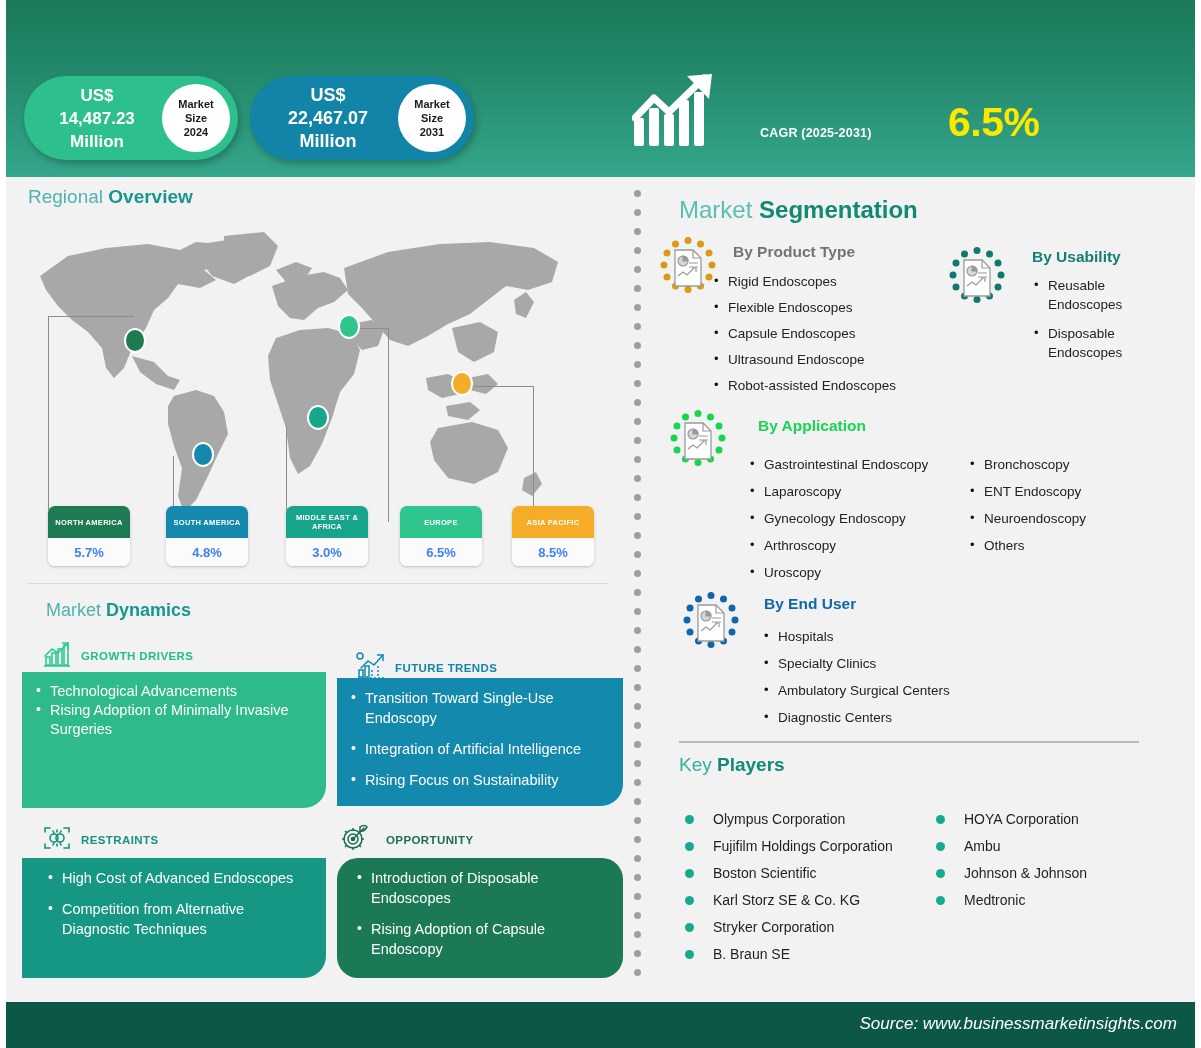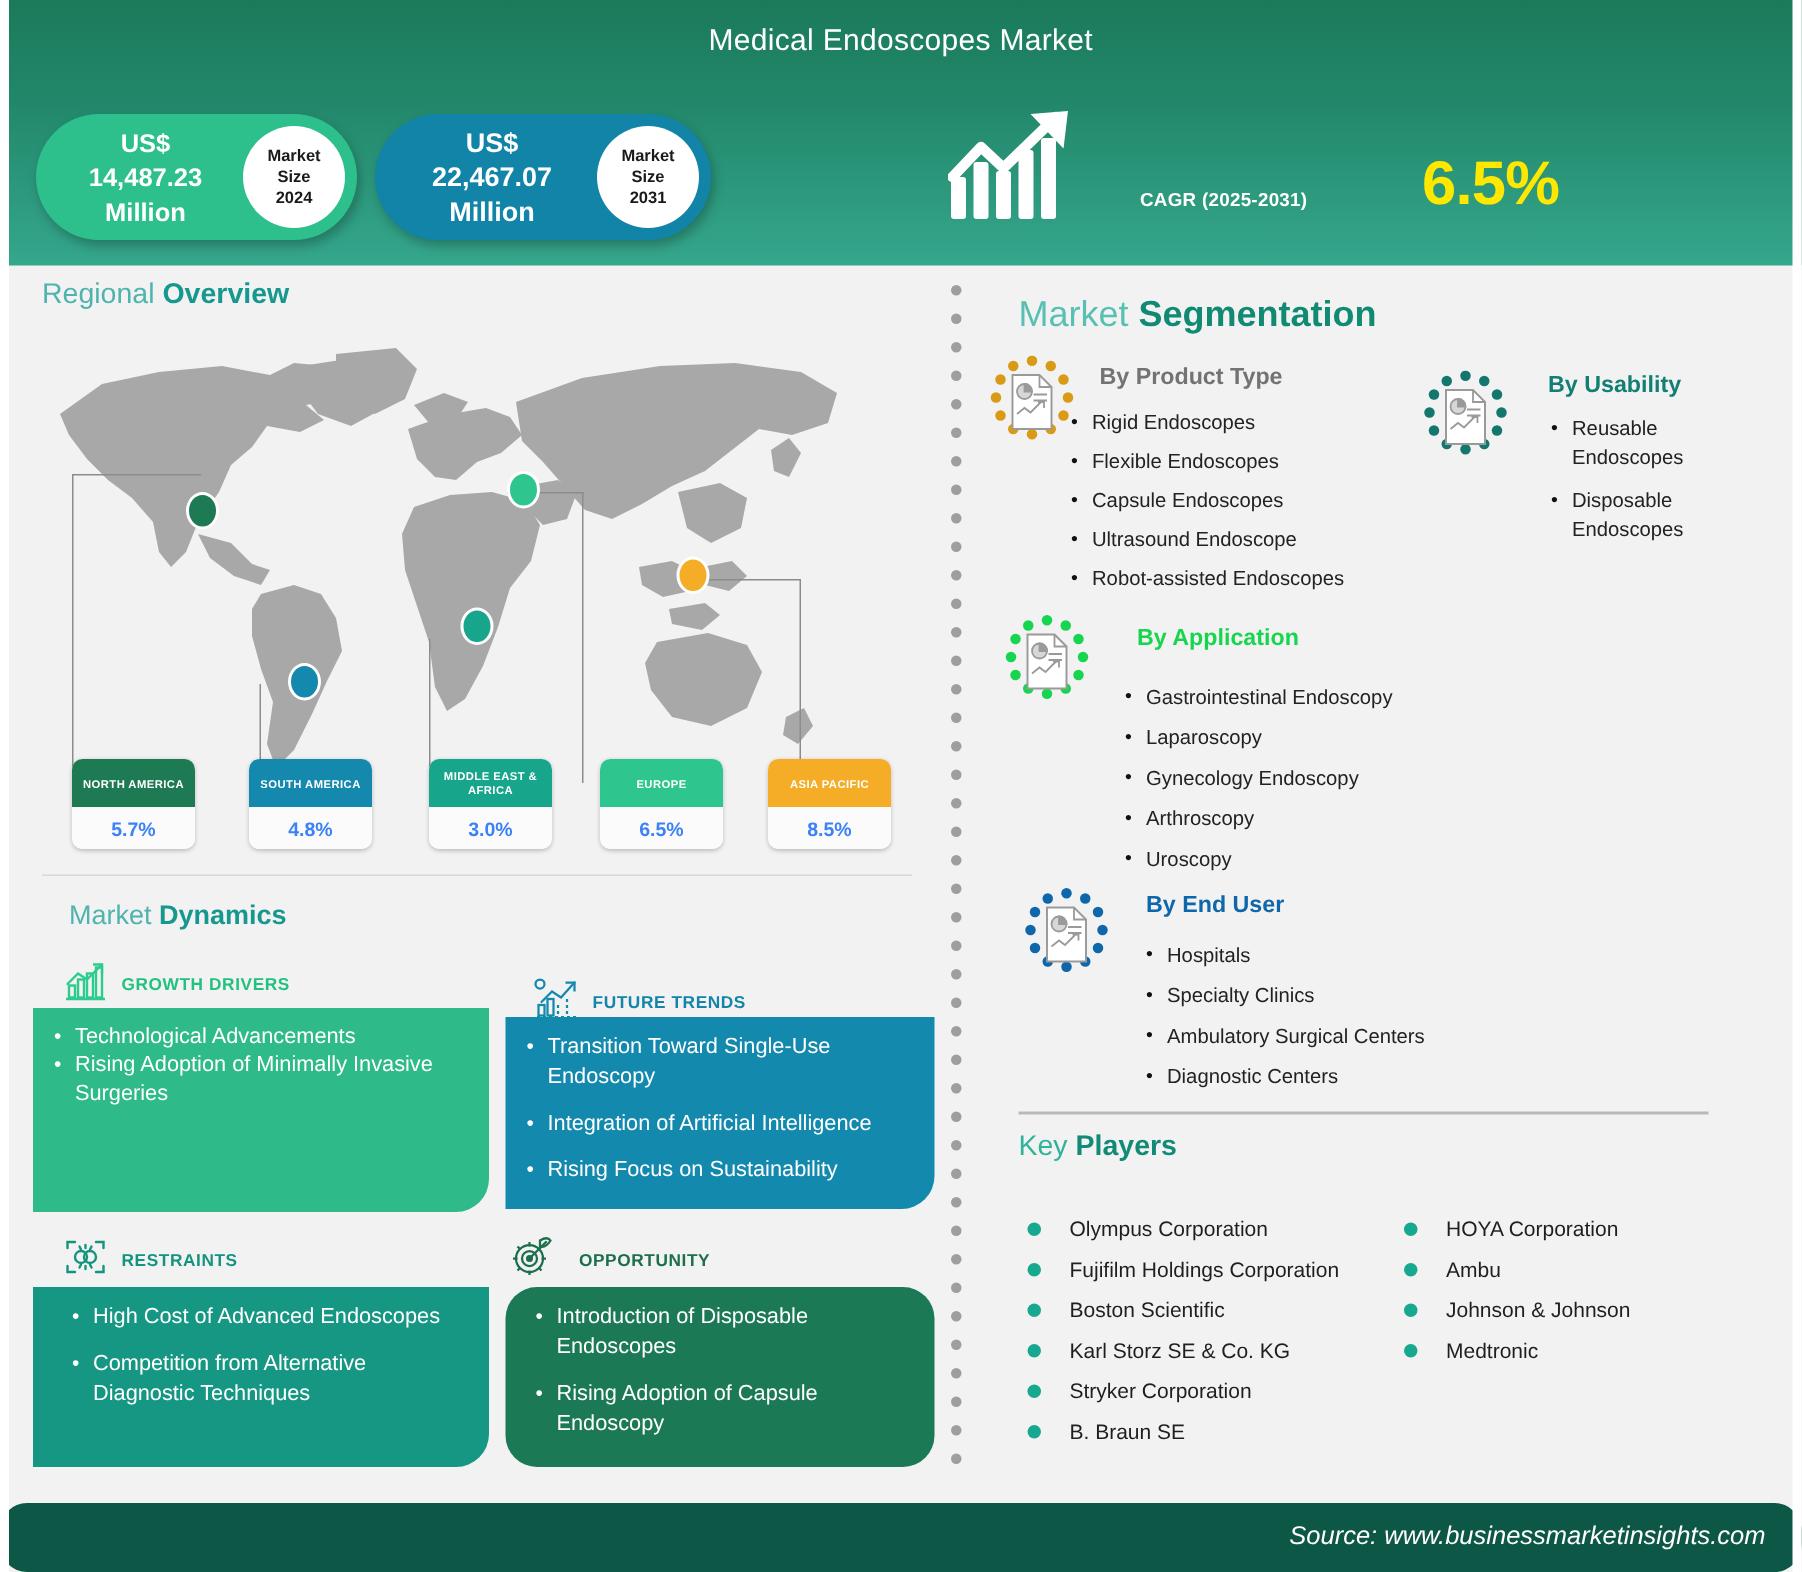--- a/index.html
+++ b/index.html
@@ -137,36 +137,34 @@
   }
   .kp-col li:before {
     content: ""; position: absolute; left: 6px; top: 5px;
     width: 9px; height: 9px; border-radius: 50%; background: #17a98f;
   }
 
   
   .footer {
     position: absolute; left: 0; top: 1002px; width: 1201px; height: 46px;
     background: #0d5746;
-    border-radius: 18px;
   }
   .footer-text {
     position: absolute; right: 24px; top: 12px; color: #ffffff;
     font-size: 17px; font-style: italic;
   }
   .edge-l { position: absolute; left: 0; top: 0; width: 6px; height: 1048px; background: #ffffff; }
   .edge-r { position: absolute; right: 0; top: 0; width: 6px; height: 1048px; background: #ffffff; }
 </style>
 </head>
 <body>
 
 <div class="page">
 
   <div class="header">
-    <div class="header-title">Medical Endoscopes Market</div>
 
     <div class="pill pill-2024">
       <div class="pill-amount">
         <div>US$</div>
         <div>14,487.23</div>
         <div>Million</div>
       </div>
       <div class="pill-badge">
         <span>Market</span>
         <span>Size</span>
@@ -542,20 +540,26 @@
     </svg>
   </div>
   <div class="seg-head" style="left:758px; top:417px; color:#18d54f;">By Application</div>
   <ul class="seg-list" style="left:748px; top:456px; width:230px;">
     <li>Gastrointestinal Endoscopy</li>
     <li>Laparoscopy</li>
     <li>Gynecology Endoscopy</li>
     <li>Arthroscopy</li>
     <li>Uroscopy</li>
   </ul>
+  <ul class="seg-list" style="left:968px; top:456px; width:200px;">
+    <li>Bronchoscopy</li>
+    <li>ENT Endoscopy</li>
+    <li>Neuroendoscopy</li>
+    <li>Others</li>
+  </ul>
 
   <div class="seg-icon" style="left:680px; top:592px;">
     <svg viewBox="0 0 62 62" width="62" height="62">
       <g fill="#0f67ab">
         <circle cx="31" cy="3.5" r="3.5"></circle>
           <circle cx="43.5" cy="7" r="3.5"></circle>
           <circle cx="52" cy="16" r="3.5"></circle>
         <circle cx="55" cy="28" r="3.5"></circle>
           <circle cx="52" cy="40" r="3.5"></circle>
           <circle cx="43.5" cy="49" r="3.5"></circle>

